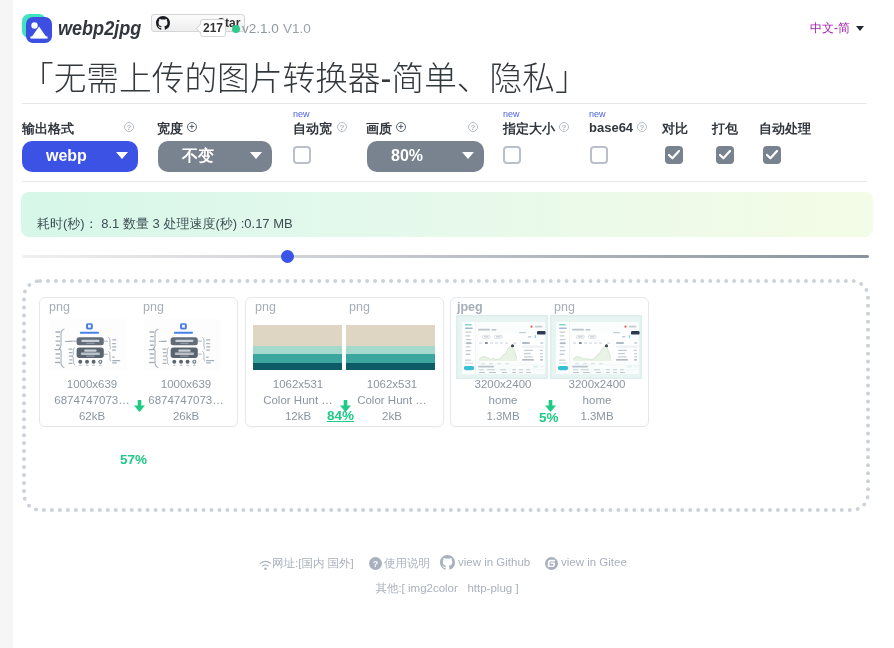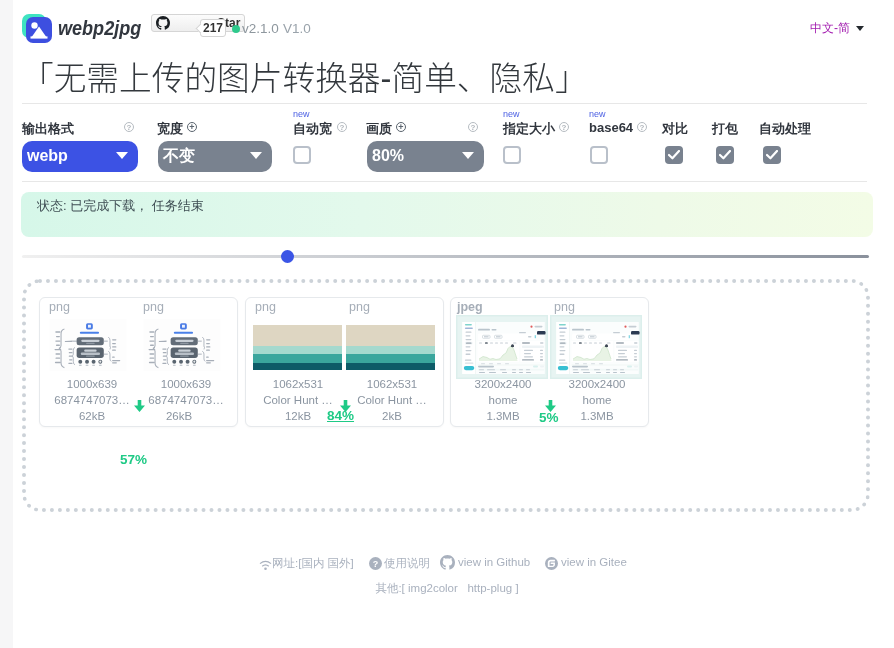--- a/index.html
+++ b/index.html
@@ -32,21 +32,21 @@
   .hr2 { position:absolute; left:22px; top:181px; width:845px; height:1px; background:#e7e7e7; }
 
   
   .lbl { position:absolute; top:120px; font-size:13px; font-weight:700; color:#32373f; white-space:nowrap; }
   .new { position:absolute; top:109px; font-size:9px; color:#4d61e3; }
   .qm { position:absolute; top:122px; width:10px; height:10px; border:1px solid #b6bcc2; border-radius:50%;
         color:#b0b6bc; font-size:8px; line-height:9px; text-align:center; font-weight:700; }
   .plus { position:absolute; top:122px; width:10px; height:10px; border:1px solid #5a646e; border-radius:50%;
         color:#5a646e; font-size:9px; line-height:8.5px; text-align:center; font-weight:700; }
   .dd { position:absolute; top:140.5px; height:31px; border-radius:10px; color:#fff; font-size:16px; font-weight:700;
-        display:flex; align-items:center; padding-left:5px; }
+        display:flex; align-items:center; padding-left:24px; }
   .dd:after { content:""; position:absolute; right:10px; top:11.5px;
               border-left:6.5px solid transparent; border-right:6.5px solid transparent; border-top:7.5px solid #fff; }
   .dd.blue { background:#3c52e4; left:22px; width:116px; }
   .dd.g1 { background:#79828f; left:158px; width:114px; }
   .dd.g2 { background:#79828f; left:367px; width:117px; }
   .cb { position:absolute; top:146px; width:18px; height:18px; border:2px solid #b9c0ca; border-radius:4px; background:#fff; }
   .cbc { position:absolute; top:146px; width:18px; height:18px; border-radius:4px; background:#79828f; }
   .cbc svg { position:absolute; left:3px; top:4px; }
 
   
@@ -150,21 +150,21 @@
 <div class="lbl" style="left:759px;">自动处理</div>
 <div class="cbc" style="left:763px;">
     <svg width="12" height="10" viewBox="0 0 12 10">
       <path d="M1 5 L4.4 8.3 L11 1" stroke="#fff" stroke-width="2.2" fill="none" stroke-linecap="round" stroke-linejoin="round"></path>
     </svg>
   </div>
 
 <div class="hr2"></div>
 
 <div class="status">
-  <div class="l1">状态: 已完成下载， 任务结束</div>
+  <div class="l2">耗时(秒)： 8.1 数量 3 处理速度(秒) :0.17 MB</div>
 </div>
 
 <div class="slider"></div>
 <div class="knob"></div>
 
 <div class="zone"></div>
 
 <div class="card" style="left:39px;">
   <div class="fmt" style="left:9px;">png</div>
   <div class="fmt" style="left:103px;">png</div>
@@ -293,21 +293,21 @@
         <rect x="65" y="42.6" width="8.5" height="1.2" rx="0.6"></rect>
         <rect x="65" y="44.9" width="5" height="1.2" rx="0.6"></rect>
       </g>
     </svg>
   </div>
   <div class="tline" style="left:3px;top:79.5px;">1000x639</div>
   <div class="tline" style="left:3px;top:95.5px;">6874747073…</div>
   <div class="tline" style="left:3px;top:111.5px;">62kB</div>
   <div class="tline" style="left:97px;top:79.5px;">1000x639</div>
   <div class="tline" style="left:97px;top:95.5px;">6874747073…</div>
-  <div class="tline" style="left:90px;top:111.5px;">26kB</div>
+  <div class="tline" style="left:97px;top:111.5px;">26kB</div>
   <div class="arrow" style="left:94px;top:100px;"><svg width="11" height="12" viewBox="0 0 11 12">
         <path d="M3.7 0 h3.6 v5.5 h3.7 L5.5 12 L0 5.5 h3.7 Z" fill="#1fca86"></path>
       </svg></div>
   <div class="pct" style="left:80px;top:111.5px;margin-top:42px;">57%</div>
 </div>
 
 <div class="card" style="left:245px;">
   <div class="fmt" style="left:9px;">png</div>
   <div class="fmt" style="left:103px;">png</div>
   <div class="thumb" style="left:7px;top:27px;width:89px;height:45px;">

